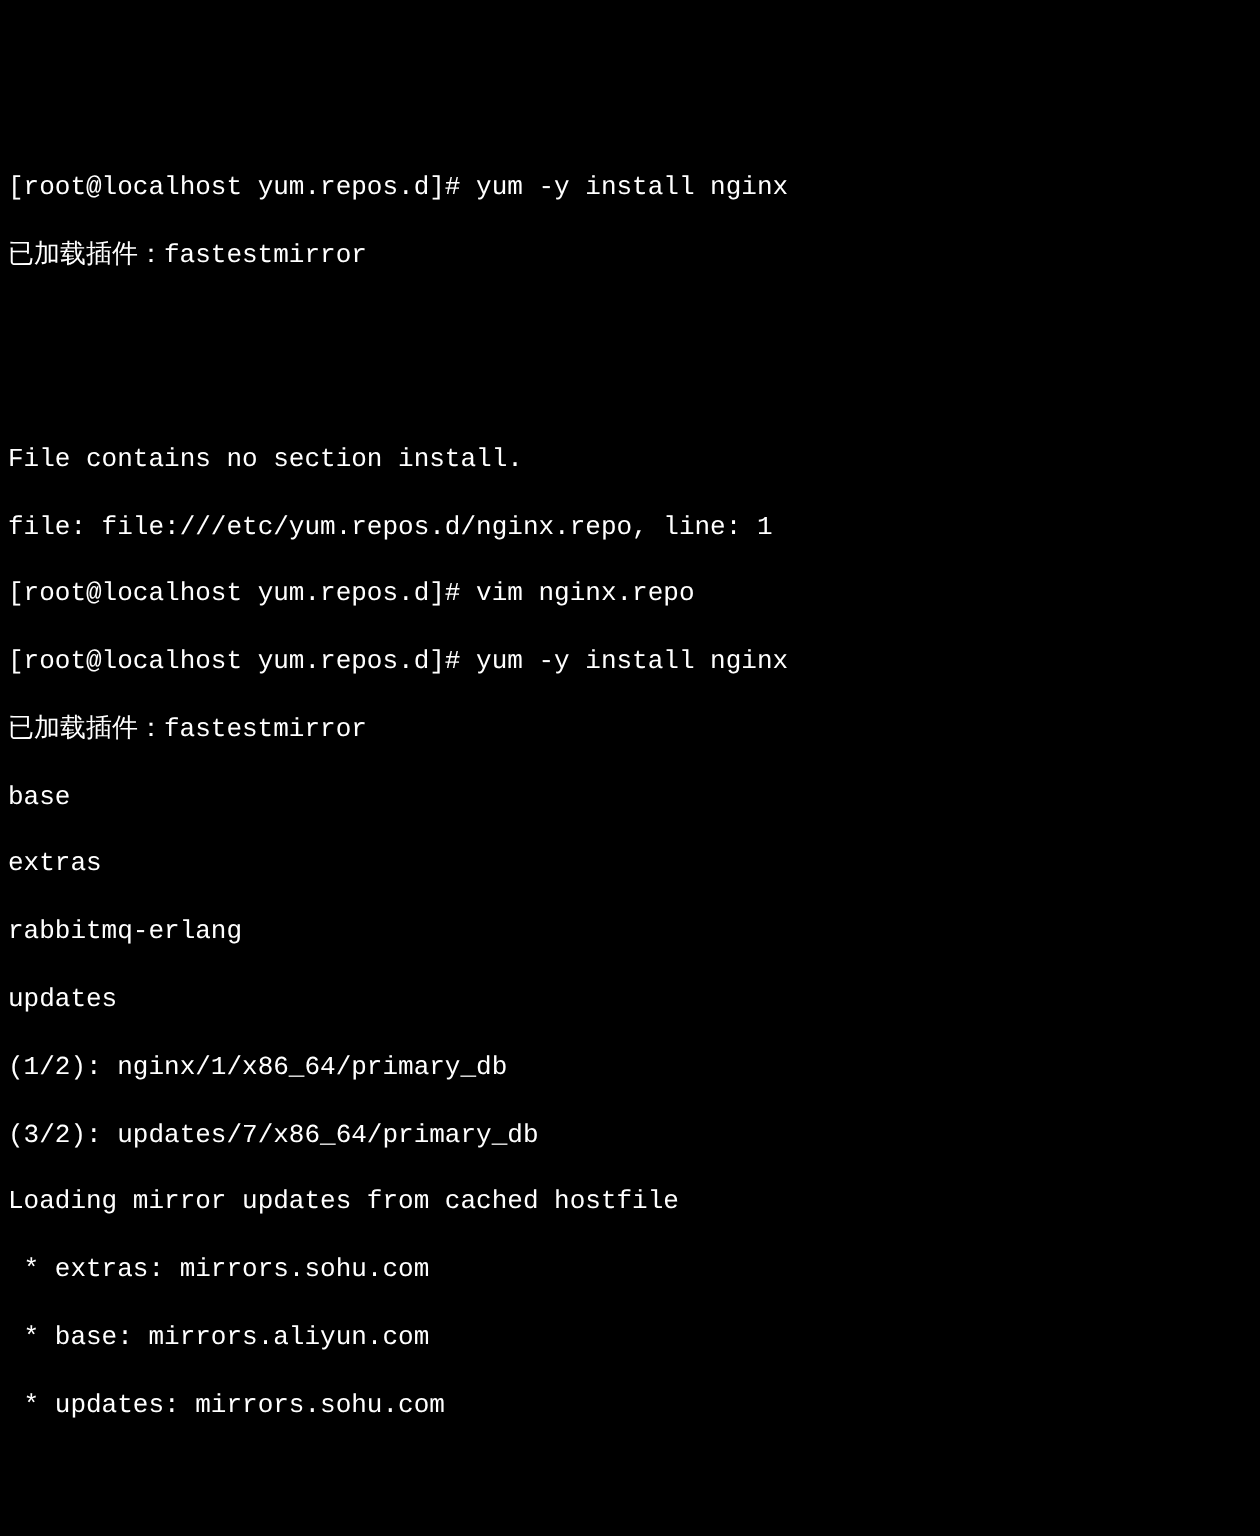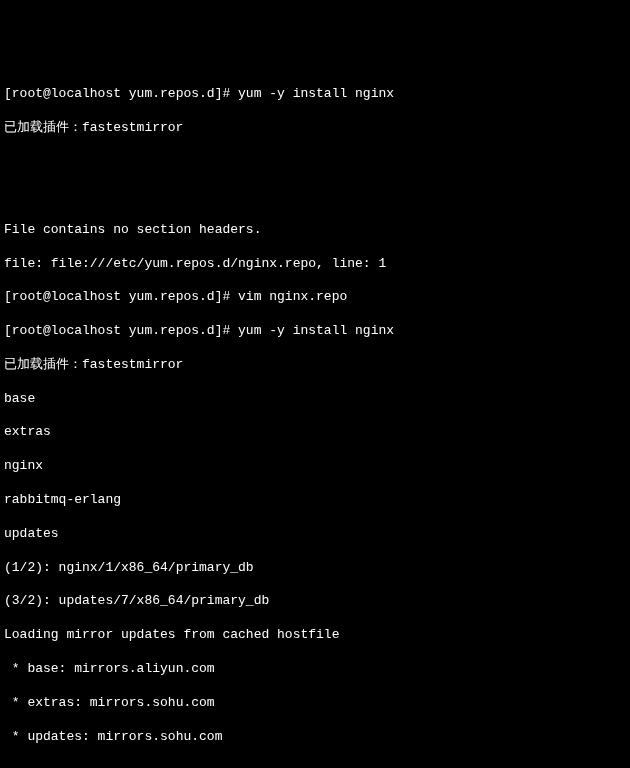--- a/index.html
+++ b/index.html
@@ -28,35 +28,34 @@
 </head>
 <body>
 
 
 
 <div class="terminal-output">
 <div>[root@localhost yum.repos.d]# yum -y install nginx</div>
 <div>已加载插件：fastestmirror</div>
 <div class="blank-line"></div>
 <div class="blank-line"></div>
-<div>File contains no section headers.</div>
+<div>File contains no section install.</div>
 <div>file: file:///etc/yum.repos.d/nginx.repo, line: 1</div>
 <div>[root@localhost yum.repos.d]# vim nginx.repo</div>
 <div>[root@localhost yum.repos.d]# yum -y install nginx</div>
 <div>已加载插件：fastestmirror</div>
 <div>base</div>
 <div>extras</div>
-<div>nginx</div>
 <div>rabbitmq-erlang</div>
 <div>updates</div>
 <div>(1/2): nginx/1/x86_64/primary_db</div>
 <div>(3/2): updates/7/x86_64/primary_db</div>
 <div>Loading mirror updates from cached hostfile</div>
+<div> * extras: mirrors.sohu.com</div>
 <div> * base: mirrors.aliyun.com</div>
-<div> * extras: mirrors.sohu.com</div>
 <div> * updates: mirrors.sohu.com</div>
 
 
 
 
 
 
 
 
 

